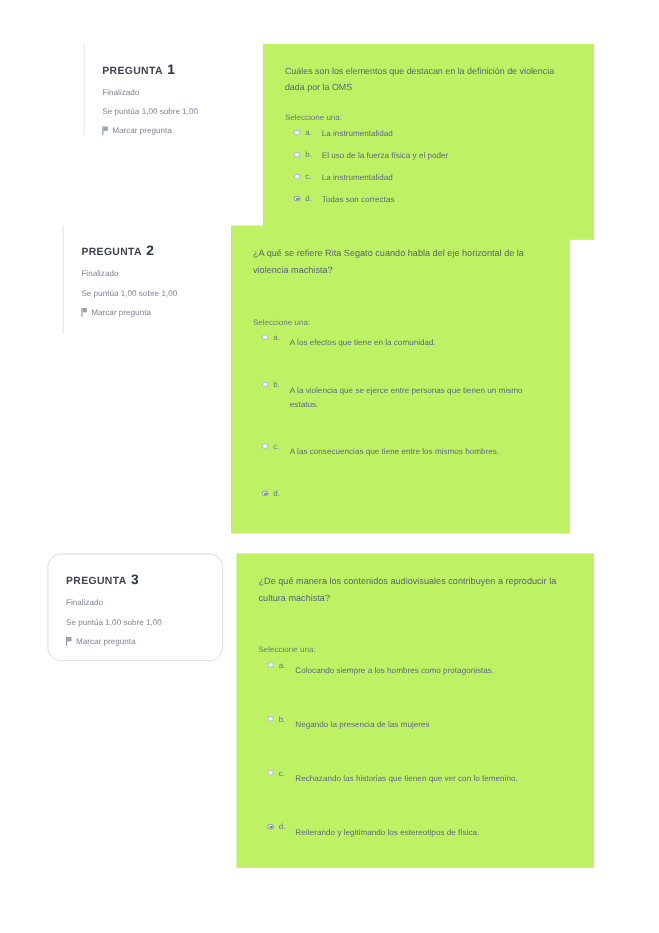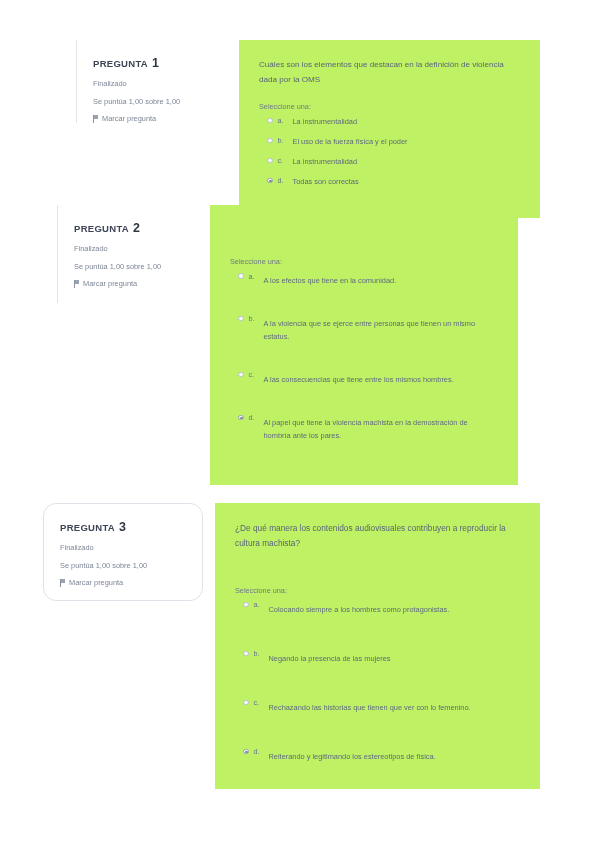--- a/index.html
+++ b/index.html
@@ -220,41 +220,41 @@
       </div>
       <div class="qinfo-line">Finalizado</div>
       <div class="qinfo-line">Se puntúa 1,00 sobre 1,00</div>
       <div class="qinfo-flag">
         <span class="flag-icon"></span>
         <span>Marcar pregunta</span>
       </div>
     </div>
 
     <div class="qpanel">
+      <div class="qtext wide">¿A qué se refiere Rita Segato cuando habla del eje horizontal de la violencia machista?</div>
       <div class="prompt gap">Seleccione una:</div>
       <ul class="answers">
         <li class="answer spaced offset">
           <span class="radio"></span>
           <span class="ans-letter">a.</span>
           <span class="ans-text">A los efectos que tiene en la comunidad.</span>
         </li>
         <li class="answer spaced offset">
           <span class="radio"></span>
           <span class="ans-letter">b.</span>
           <span class="ans-text">A la violencia que se ejerce entre personas que tienen un mismo estatus.</span>
         </li>
         <li class="answer spaced offset">
           <span class="radio"></span>
           <span class="ans-letter">c.</span>
           <span class="ans-text">A las consecuencias que tiene entre los mismos hombres.</span>
         </li>
         <li class="answer offset">
           <span class="radio checked"></span>
           <span class="ans-letter">d.</span>
-          <span class="ans-text">Al papel que tiene la violencia machista en la demostración de hombría ante los pares.</span>
         </li>
       </ul>
     </div>
   </section>
 
   <section class="qblock" id="block-3">
 
     <div class="qinfo boxed">
       <div class="qinfo-title">
         <span>PREGUNTA</span><span class="qnum">3</span>

